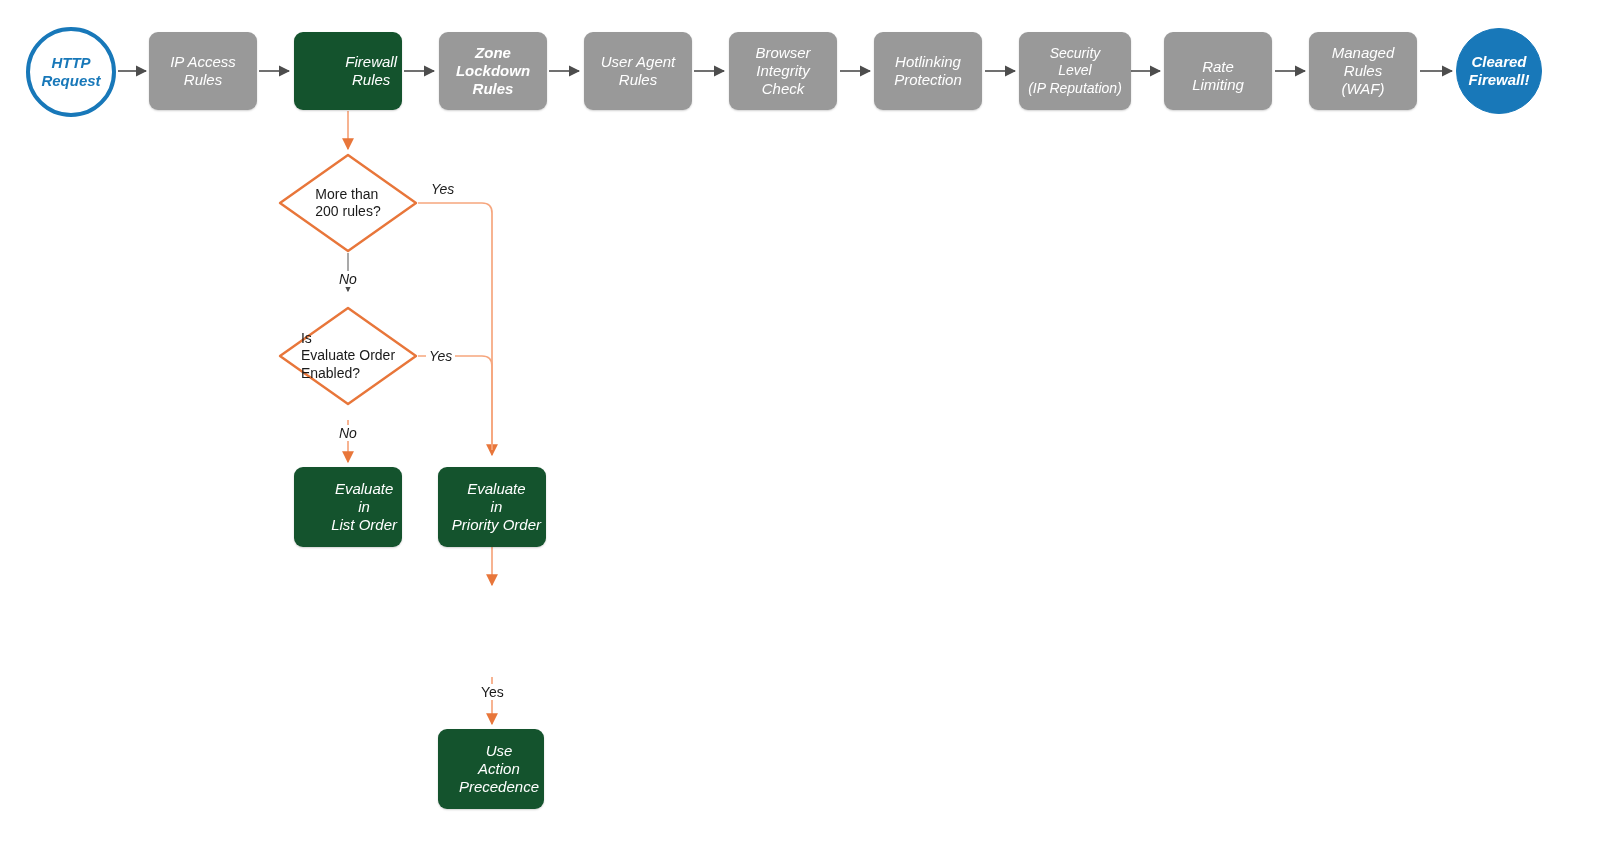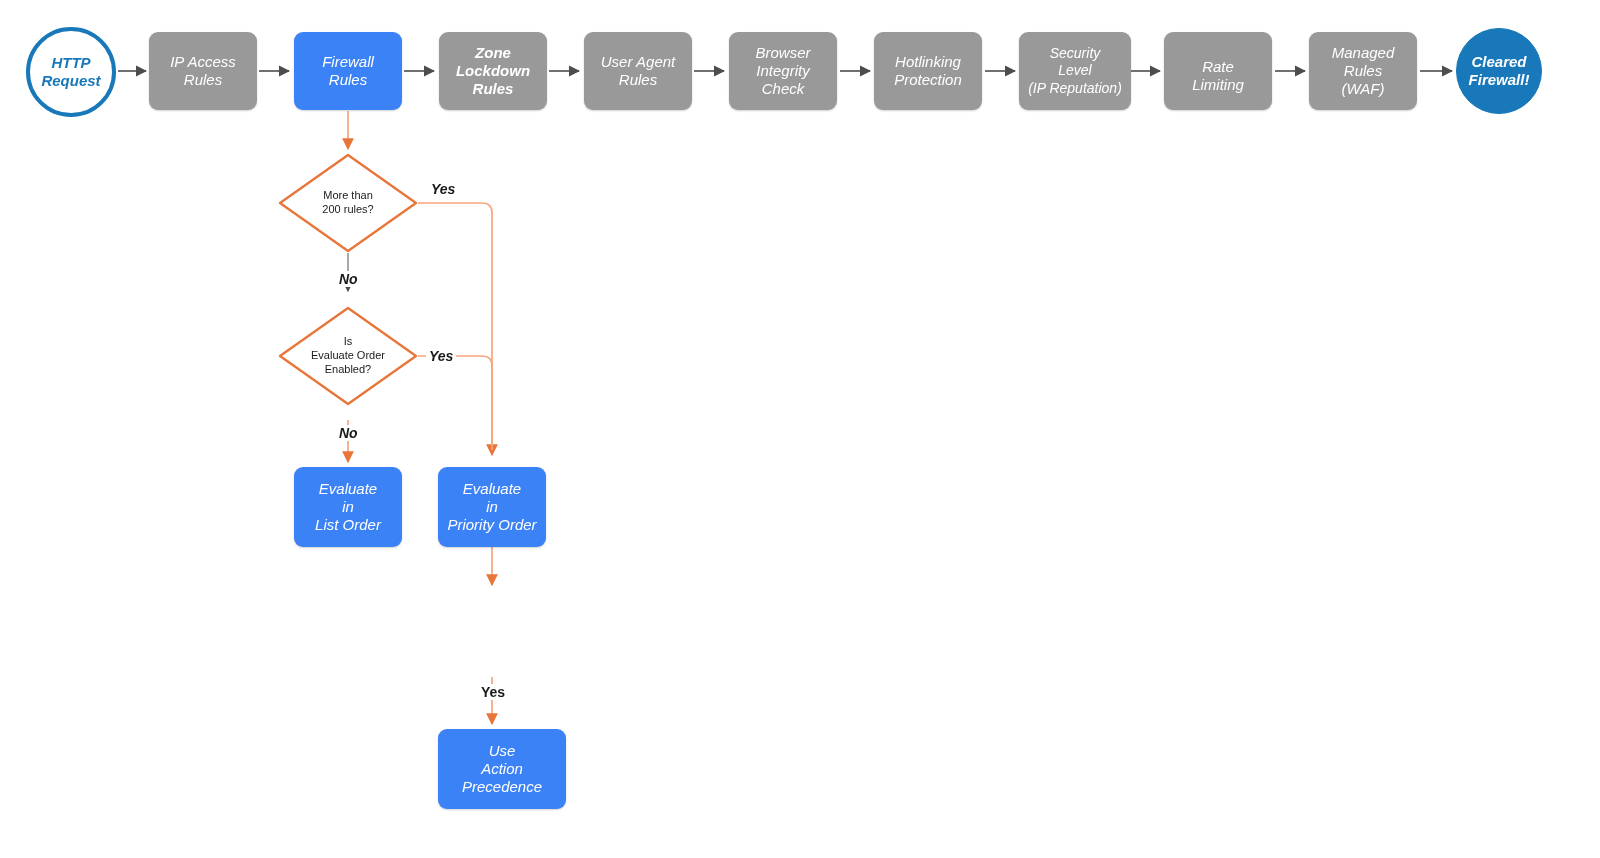--- a/index.html
+++ b/index.html
@@ -40,21 +40,21 @@
 
   .proc {
     border-radius: 9px;
     font-style: italic;
     font-size: 15px;
     color: #ffffff;
     padding: 2px 5px;
     box-shadow: 0 1px 2px rgba(0,0,0,0.18);
   }
   .proc.gray   { background: #999999; }
-  .proc.orange { background: #3b82f6; }
+  .proc.orange { background: #14532d; justify-content: flex-end; }
 
   .term {
     border-radius: 50%;
     font-style: italic;
     font-weight: bold;
     font-size: 15px;
     line-height: 1.2;
     align-items: center;
   }
   .term.hollow {
@@ -77,38 +77,37 @@
   }
   .decision .dia-shape {
     position: absolute;
     left: 0; top: 0;
     width: 100%;
     height: 100%;
   }
   .decision .dia-label {
     position: relative;
     z-index: 2;
-    text-align: center;
-    font-size: 11px;
+    text-align: left;
+    font-size: 14px;
     color: #1a1a1a;
     line-height: 1.25;
     white-space: pre-line;
     pointer-events: none;
   }
 
   
   .edge-label {
     position: absolute;
     font-size: 14px;
     font-style: italic;
     color: #1a1a1a;
     background: #ffffff;
     padding: 0 3px;
     white-space: nowrap;
-    font-weight: bold;
   }
   .edge-label.plain { font-style: normal; }
 </style>
 </head>
 <body>
 
 <div id="canvas">
 
   <svg id="wires" viewBox="0 0 1600 858" xmlns="http://www.w3.org/2000/svg">
     <defs>
@@ -237,21 +236,21 @@
 in
 List Order</span>
   </div>
 
   <div class="node proc orange" style="left:438px; top:467px; width:108px; height:80px;">
     <span style="white-space:pre-line;">Evaluate
 in
 Priority Order</span>
   </div>
 
-  <div class="node proc orange" style="left:438px; top:729px; width:128px; height:80px;">
+  <div class="node proc orange" style="left:438px; top:729px; width:106px; height:80px;">
     <span style="white-space:pre-line;">Use
 Action
 Precedence</span>
   </div>
 
   <span class="edge-label" style="left:428px; top:181px;">Yes</span>
 
   <span class="edge-label" style="left:336px; top:271px;">No</span>
 
   <span class="edge-label" style="left:426px; top:348px;">Yes</span>

